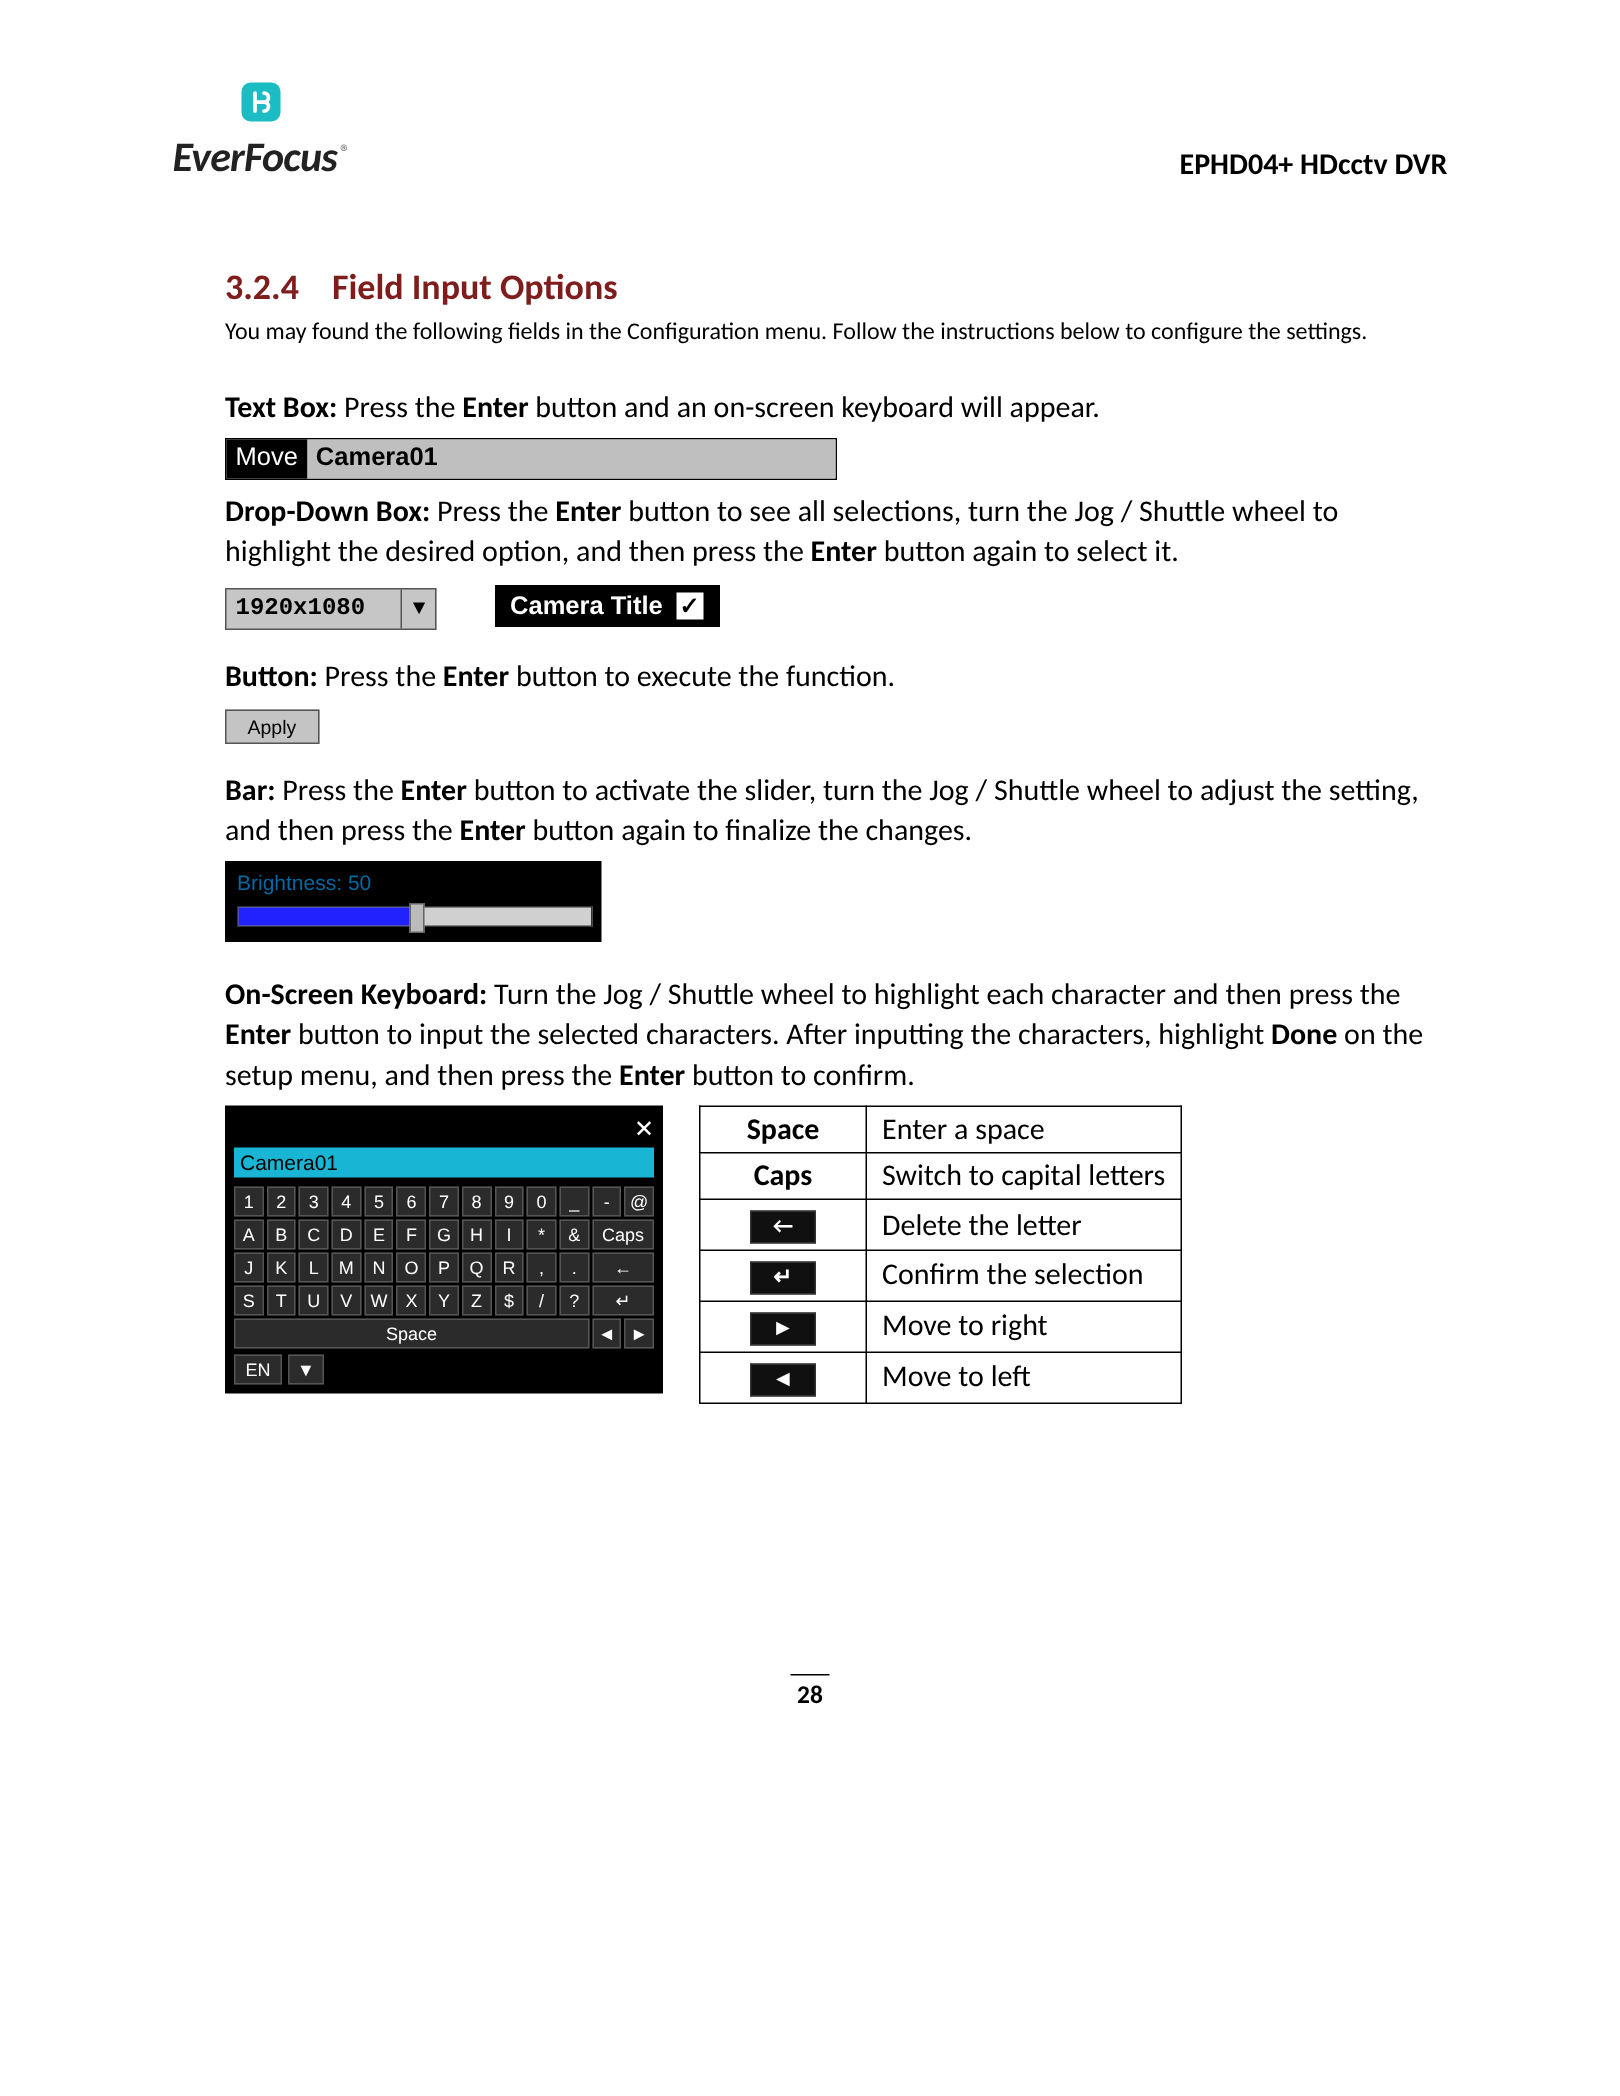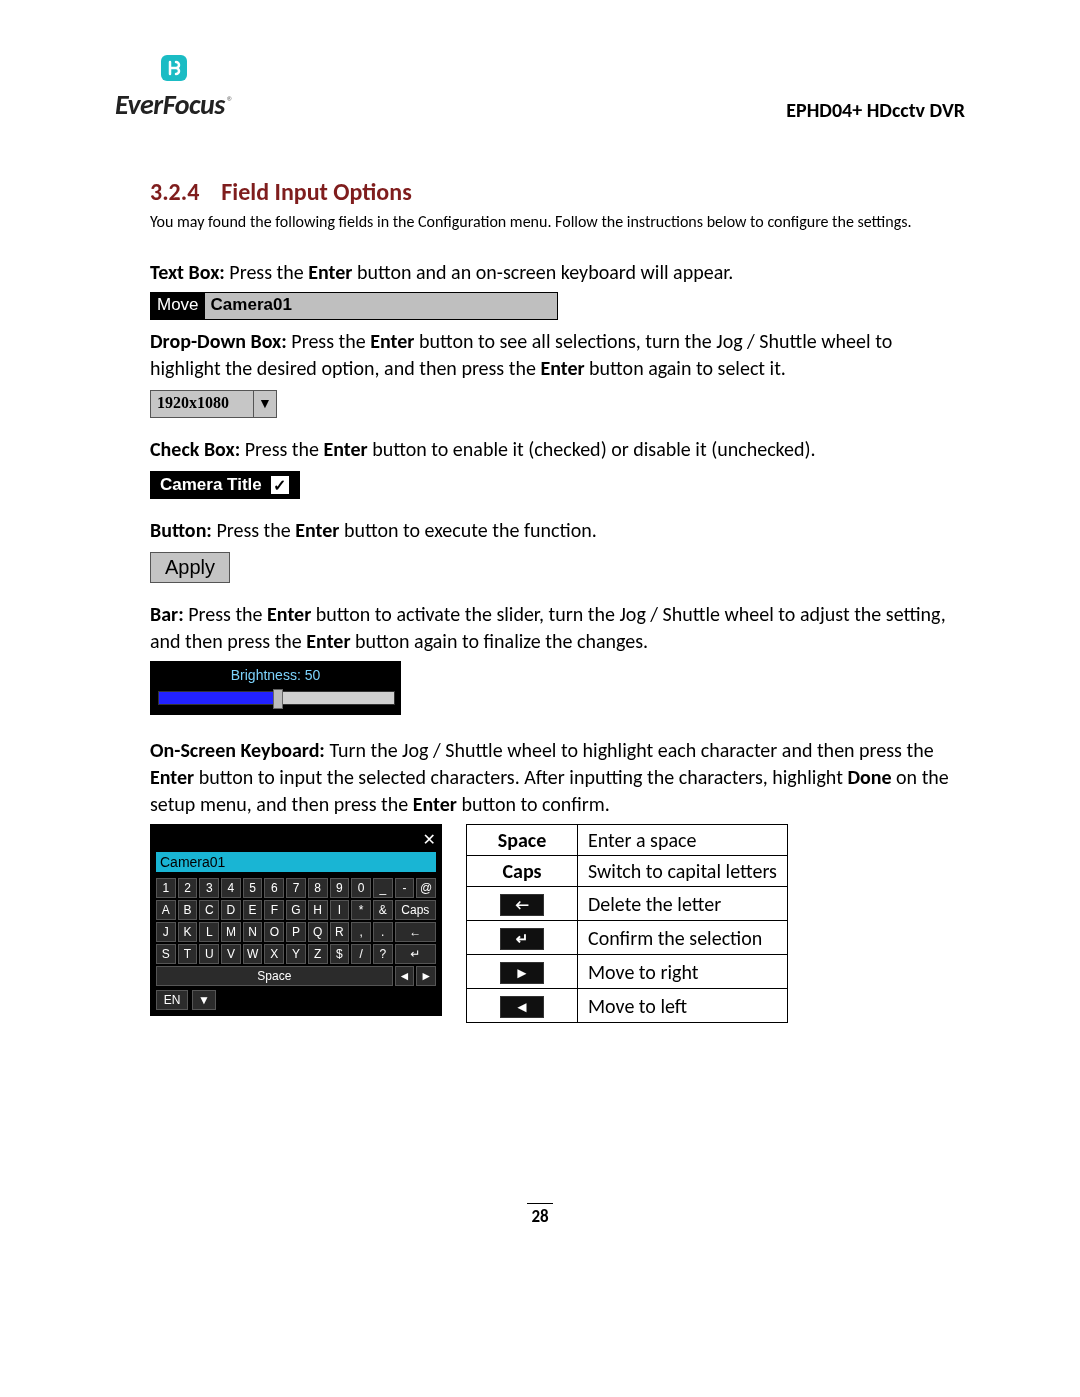--- a/index.html
+++ b/index.html
@@ -91,21 +91,21 @@
     font-weight: 700;
   }
 
   
   .dd-res {
     display: inline-flex;
     border: 1px solid #555;
     background: #c6c6c6;
     height: 26px; line-height: 24px;
     margin: 2px 0 18px 35px;
-    font-family: Liberation Serif, serif;
+    font-family: Liberation Mono, monospace;
     font-size: 16px; font-weight: 700;
   }
   .dd-res .val { padding: 0 24px 0 6px; }
   .dd-res .btn {
     width: 22px; border-left: 1px solid #555; text-align: center;
     font-size: 14px; color: #000;
     display:flex;align-items:center;justify-content:center;
   }
 
   
@@ -122,29 +122,29 @@
     display:flex;align-items:center;justify-content:center;
     font-size: 16px; font-weight: 700;
     border:1px solid #000;
   }
 
   
   .btn-apply {
     display: inline-block;
     background: #c4c4c4; border: 1px solid #555;
     padding: 3px 14px;
-    font-family: Arial, sans-serif; font-size: 20px;
+    font-family: Arial, sans-serif; font-size: 13px;
     margin: 2px 0 18px 35px;
   }
 
   
   .slider-widget {
-    width: 235px; background: #000; color:#7dd3fc;
+    width: 235px; background: #000; color:#0369a1;
     padding: 6px 8px 10px 8px; margin: 2px 0 22px 35px;
-    font-family: Arial, sans-serif; font-size: 14px; text-align: center;
+    font-family: Arial, sans-serif; font-size: 14px;
   }
   .slider-track {
     margin-top: 8px;
     height: 12px; width: 100%;
     background: #d0d0d0; position: relative;
     border:1px solid #333;
   }
   .slider-fill { position:absolute; left:0; top:0; bottom:0; width:50%; background:#2222ff; }
   .slider-thumb{ position:absolute; left:calc(50% - 4px); top:-3px; width:8px; height:18px; background:#bbb; border:1px solid #666;}
 
@@ -228,23 +228,20 @@
   
   <p class="para tight body" style="margin-top:4px">
     <span class="bold">Drop-Down Box:</span><span> Press the </span><span class="bold">Enter</span><span> button to see all selections, turn the Jog / Shuttle wheel to highlight the desired option, and then press the </span><span class="bold">Enter</span><span> button again to select it.</span>
   </p>
   <div class="dd-res">
     <div class="val">1920x1080</div>
     <div class="btn">▼</div>
   </div>
 
   
-  <p class="para tight body">
-    <span class="bold">Check Box:</span><span> Press the </span><span class="bold">Enter</span><span> button to enable it (checked) or disable it (unchecked).</span>
-  </p>
   <div class="cb-row">
     <span>Camera Title</span>
     <span class="cb-box">✓</span>
   </div>
 
   
   <p class="para tight body">
     <span class="bold">Button:</span><span> Press the </span><span class="bold">Enter</span><span> button to execute the function.</span>
   </p>
   <div class="btn-apply">Apply</div>

